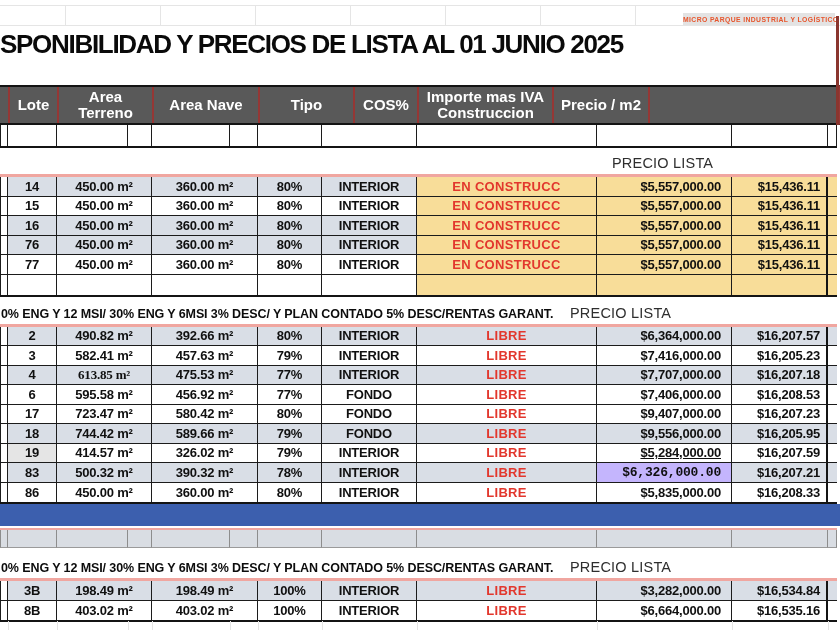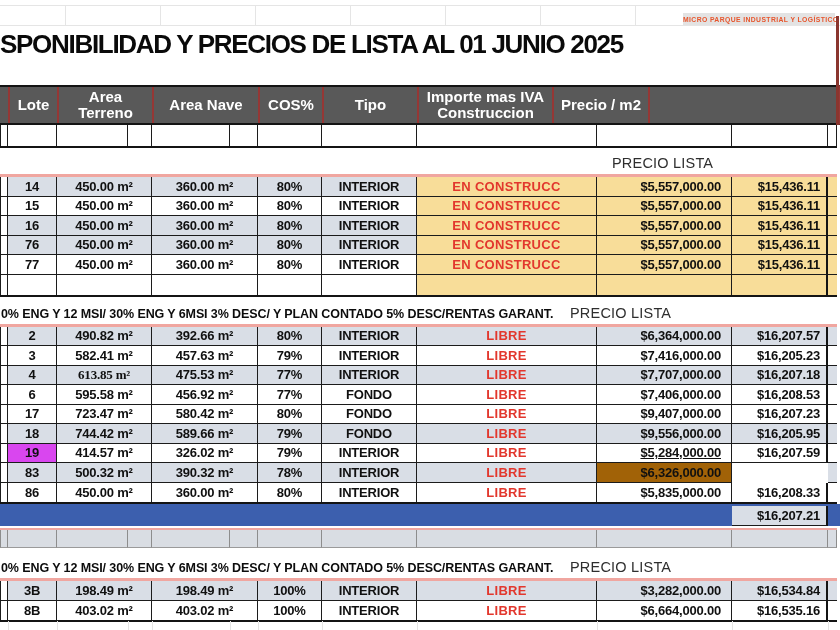--- a/index.html
+++ b/index.html
@@ -80,22 +80,22 @@
   </div>
 
   <div id="rededge"></div>
 
   <div id="table">
     <div id="thead">
         <div class="hc first" style="width: 8px;"></div>
         <div class="hc" style="width: 49px;">Lote</div>
         <div class="hc" style="width: 95px;">Area Terreno</div>
         <div class="hc" style="width: 106px;">Area Nave</div>
+        <div class="hc" style="width: 95px;">Tipo</div>
         <div class="hc" style="width: 64px;">COS%</div>
-        <div class="hc" style="width: 95px;">Tipo</div>
         <div class="hc" style="width: 135px;">Importe mas IVA Construccion</div>
         <div class="hc" style="width: 96px;">Precio / m2</div>
         <div class="hc" style="width: 9px;"></div>
       </div>
     <div id="subhead">
         <div class="sc" style="width: 8px;"></div>
         <div class="sc" style="width: 49px;"></div>
         <div class="sc" style="width: 71px;"></div>
         <div class="sc" style="width: 24px;"></div>
         <div class="sc" style="width: 78px;"></div>
@@ -257,40 +257,40 @@
             <div class="c" style="width: 106px; background: rgb(217, 222, 230);">589.66 m²</div>
             <div class="c" style="width: 64px; background: rgb(217, 222, 230);">79%</div>
             <div class="c" style="width: 95px; background: rgb(217, 222, 230);">FONDO</div>
             <div class="c status" style="width: 180px; background: rgb(217, 222, 230);">LIBRE</div>
             <div class="c num" style="width: 135px; background: rgb(217, 222, 230);">$9,556,000.00</div>
             <div class="c num2" style="width: 96px; background: rgb(217, 222, 230);">$16,205.95</div>
             <div class="c end" style="width: 9px; background: rgb(217, 222, 230);"></div>
           </div>
           <div class="row" style="height: 19.5px;">
             <div class="c" style="width: 8px; background: rgb(255, 255, 255);"></div>
-            <div class="c" style="width: 49px; background: #d946ef; text-align: center;">19</div>
+            <div class="c" style="width: 49px; background: #e5e5e5; text-align: center;">19</div>
             <div class="c" style="width: 95px; background: rgb(255, 255, 255);">414.57 m²</div>
             <div class="c" style="width: 106px; background: rgb(255, 255, 255);">326.02 m²</div>
             <div class="c" style="width: 64px; background: rgb(255, 255, 255);">79%</div>
             <div class="c" style="width: 95px; background: rgb(255, 255, 255);">INTERIOR</div>
             <div class="c status" style="width: 180px; background: rgb(255, 255, 255);">LIBRE</div>
             <div class="c num" style="width: 135px; background: rgb(255, 255, 255); text-decoration: underline;">$5,284,000.00</div>
             <div class="c num2" style="width: 96px; background: rgb(255, 255, 255);">$16,207.59</div>
             <div class="c end" style="width: 9px; background: rgb(255, 255, 255);"></div>
           </div>
           <div class="row" style="height: 19.5px;">
             <div class="c" style="width: 8px; background: rgb(255, 255, 255);"></div>
             <div class="c" style="width: 49px; background: rgb(217, 222, 230);">83</div>
             <div class="c" style="width: 95px; background: rgb(217, 222, 230);">500.32 m²</div>
             <div class="c" style="width: 106px; background: rgb(217, 222, 230);">390.32 m²</div>
             <div class="c" style="width: 64px; background: rgb(217, 222, 230);">78%</div>
             <div class="c" style="width: 95px; background: rgb(217, 222, 230);">INTERIOR</div>
             <div class="c status" style="width: 180px; background: rgb(217, 222, 230);">LIBRE</div>
-            <div class="c num" style="width: 135px; background: #a16207;">$6,326,000.00</div>
-            <div class="c num2" style="width: 96px; background: rgb(217, 222, 230); margin-top: 43px;">$16,207.21</div>
+            <div class="c num" style="width: 135px; background: #c4b5fd; font-family: Liberation Mono, monospace;">$6,326,000.00</div>
+            <div class="c num2" style="width: 96px; background: rgb(217, 222, 230);">$16,207.21</div>
             <div class="c end" style="width: 9px; background: rgb(217, 222, 230);"></div>
           </div>
           <div class="row" style="height: 19.5px;">
             <div class="c" style="width: 8px; background: rgb(255, 255, 255);"></div>
             <div class="c" style="width: 49px; background: rgb(255, 255, 255);">86</div>
             <div class="c" style="width: 95px; background: rgb(255, 255, 255);">450.00 m²</div>
             <div class="c" style="width: 106px; background: rgb(255, 255, 255);">360.00 m²</div>
             <div class="c" style="width: 64px; background: rgb(255, 255, 255);">80%</div>
             <div class="c" style="width: 95px; background: rgb(255, 255, 255);">INTERIOR</div>
             <div class="c status" style="width: 180px; background: rgb(255, 255, 255);">LIBRE</div>

